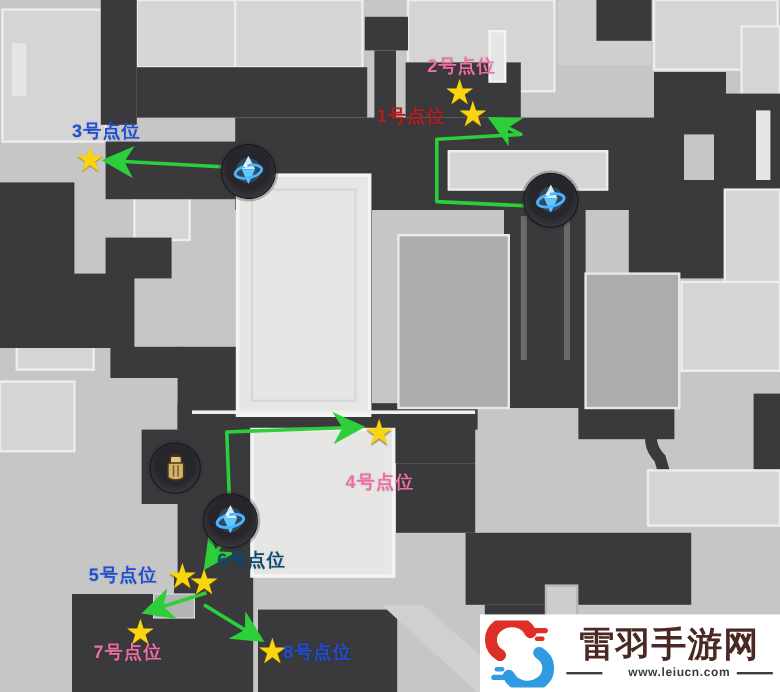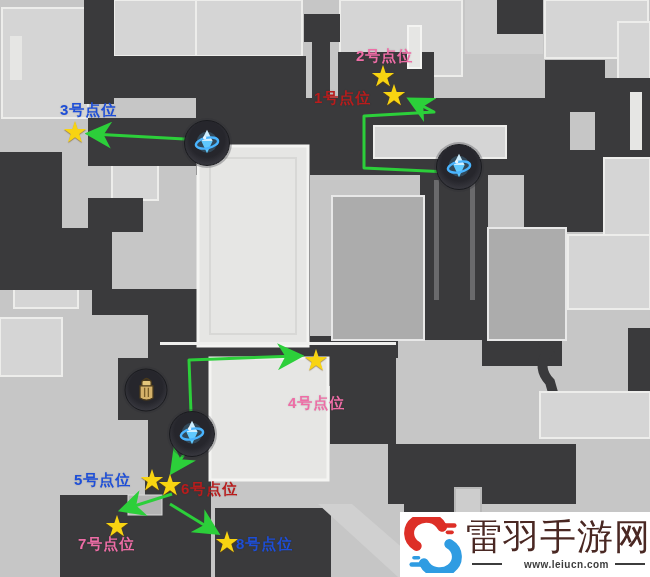--- a/index.html
+++ b/index.html
@@ -31,22 +31,22 @@
   }
   .circle-marker.chest{width:41px;height:41px;}
   .watermark{
     position:absolute;left:400px;top:512px;width:250px;height:65px;
     background:#ffffff;display:flex;align-items:center;gap:4px;
     padding:0;box-sizing:border-box;
   }
   .wm-logo{margin-left:4px;flex:0 0 auto;}
   .wm-text{flex:1 1 auto;display:flex;flex-direction:column;align-items:center;justify-content:center;}
   .wm-title{
-    font-family:"Liberation Serif","DejaVu Serif",serif;font-weight:400;
-    font-size:36px;line-height:1.05;letter-spacing:1px;white-space:nowrap;
+    font-family:"Liberation Serif","DejaVu Serif",serif;font-weight:700;
+    font-size:29px;line-height:1.05;letter-spacing:1px;white-space:nowrap;
   }
   .wm-sub{display:flex;align-items:center;gap:6px;margin-top:2px;}
   .wm-url{font-size:10px;font-weight:700;color:#3c3c3c;letter-spacing:.5px;white-space:nowrap;margin-left:16px;}
   .dash{display:inline-block;width:30px;height:2px;background:#3c3c3c;}
 </style>
 </head>
 <body>
 
 <div class="stage">
 
@@ -192,21 +192,21 @@
       <div class="star" style="color: rgb(248, 212, 17); left: 316px; top: 362px;">★</div>
       <div class="star" style="color: rgb(248, 212, 17); left: 152px; top: 482px;">★</div>
       <div class="star" style="color: rgb(248, 212, 17); left: 170px; top: 487px;">★</div>
       <div class="star" style="color: rgb(248, 212, 17); left: 117px; top: 528px;">★</div>
       <div class="star" style="color: rgb(248, 212, 17); left: 227px; top: 544px;">★</div>
       <div class="plabel" style="color: #b91c1c; left: 314px; top: 90px;">1号点位</div>
       <div class="plabel" style="color: rgb(238, 109, 166); left: 356px; top: 48px;">2号点位</div>
       <div class="plabel" style="color: #1d4ed8; left: 60px; top: 102px;">3号点位</div>
       <div class="plabel" style="color: rgb(238, 109, 166); left: 288px; top: 376px; margin-top: 19px;">4号点位</div>
       <div class="plabel" style="color: #1d4ed8; left: 74px; top: 472px;">5号点位</div>
-      <div class="plabel" style="color: #b91c1c; left: 181px; top: 481px;">6号点位</div>
+      <div class="plabel" style="color: #0c4a6e; left: 181px; top: 460px;">6号点位</div>
       <div class="plabel" style="color: rgb(238, 109, 166); left: 78px; top: 536px;">7号点位</div>
       <div class="plabel" style="color: #1d4ed8; left: 236px; top: 536px;">8号点位</div>
     </div>
 
   <div class="watermark">
     <svg class="wm-logo" width="58" height="56" viewBox="0 0 64 58" aria-hidden="true">
       <path d="M42,9 A19,17 0 1 0 14,30" stroke="#dd2f27" stroke-width="11" fill="none" stroke-linecap="round"></path>
       <rect x="42" y="5" width="16" height="5" rx="2.5" fill="#dd2f27"></rect>
       <rect x="46" y="13" width="9" height="4" rx="2" fill="#dd2f27"></rect>
       <path d="M22,49 A19,17 0 1 0 50,28" stroke="#2f9ce2" stroke-width="11" fill="none" stroke-linecap="round"></path>

